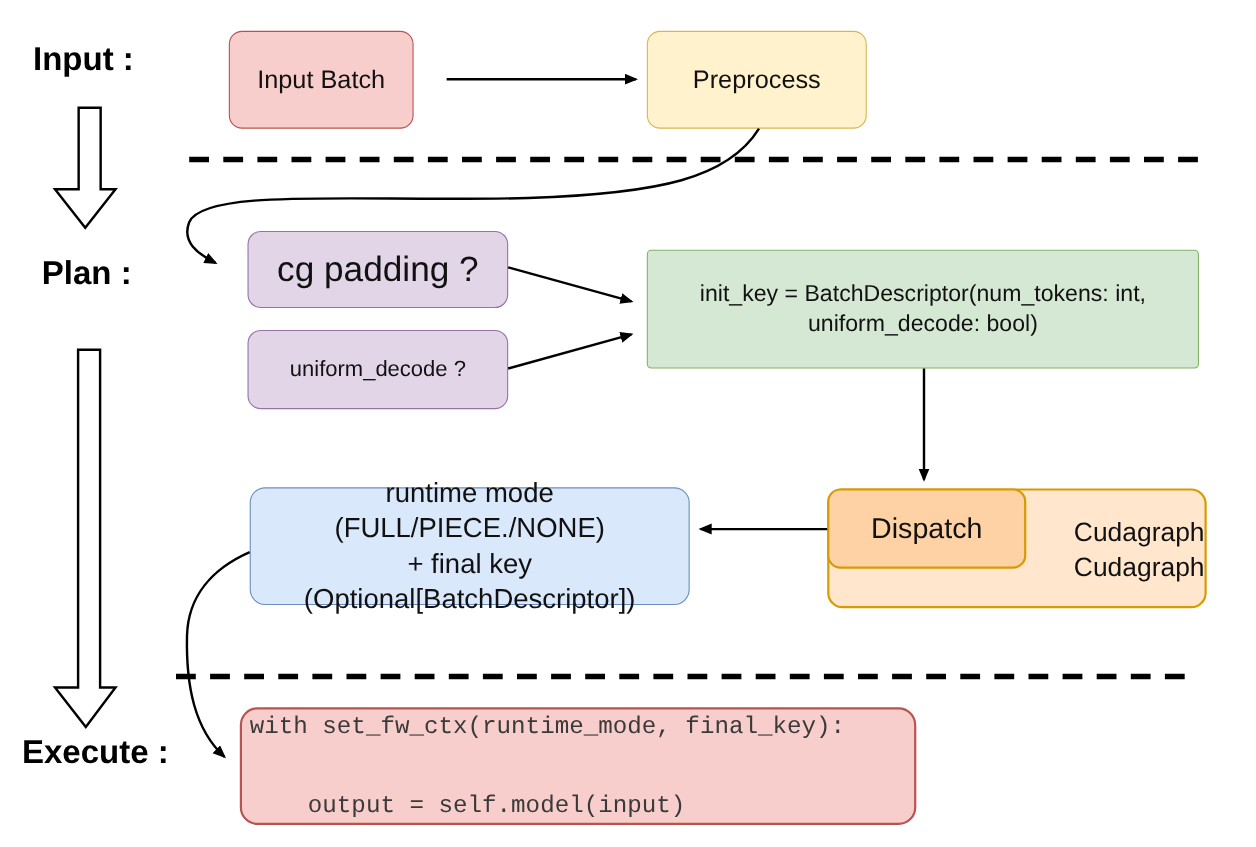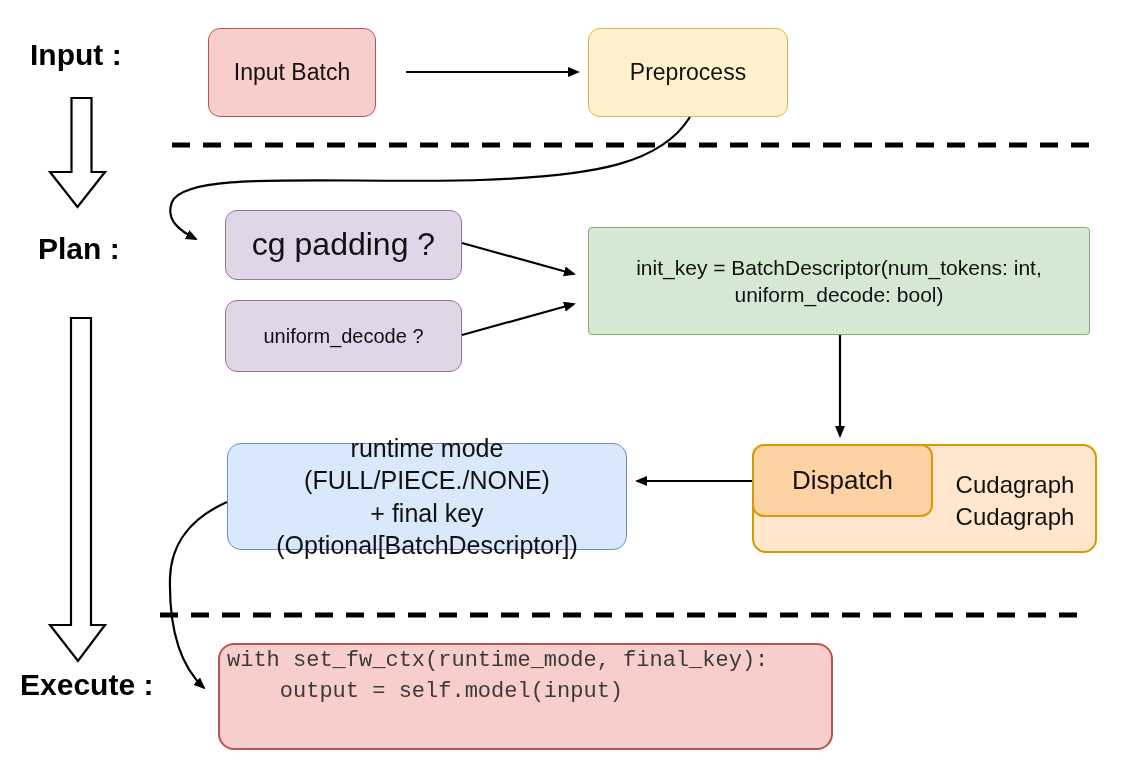--- a/index.html
+++ b/index.html
@@ -18,27 +18,27 @@
   }
   .node span{display:block;}
   .pre{white-space:pre;}
 
   #input-batch{left:208px;top:28px;width:168px;height:89px;background:#f8cecc;border:1.5px solid #b85450;font-size:23px;}
   #preprocess{left:588px;top:28px;width:200px;height:89px;background:#fff2cc;border:1.5px solid #d6b656;font-size:23px;}
   #cg-padding{left:225px;top:210px;width:237px;height:70px;background:#e1d5e7;border:1.5px solid #9673a6;font-size:32px;}
   #uniform-decode{left:225px;top:300px;width:237px;height:72px;background:#e1d5e7;border:1.5px solid #9673a6;font-size:20px;}
   #init-key{left:588px;top:227px;width:502px;height:108px;background:#d5e8d4;border:1.5px solid #82b366;font-size:21px;border-radius:4px;}
   #cudagraph-dispatcher{left:752px;top:444px;width:345px;height:109px;background:#ffe6cc;border:2px solid #d79b00;border-radius:14px;font-size:24px;}
-  #cudagraph-label{position:absolute;left:181px;top:0;width:160px;height:109px;display:flex;flex-direction:column;align-items:center;justify-content:center;}
+  #cudagraph-label{position:absolute;left:181px;top:0;width:160px;height:109px;display:flex;flex-direction:column;align-items:flex-end;justify-content:center;}
   #dispatch{left:752px;top:444px;width:181px;height:73px;background:#ffd2a6;border:2px solid #d79b00;font-size:26px;}
   #runtime-mode{left:227px;top:443px;width:400px;height:107px;background:#dae8fc;border:1.5px solid #6c8ebf;font-size:25px;border-radius:14px;}
   #execute-code{
     left:218px;top:643px;width:615px;height:107px;background:#f8cecc;border:2px solid #b85450;border-radius:16px;
     font-family:"Liberation Mono", monospace;font-size:22px;color:#3a3a3a;
-    align-items:flex-start;justify-content:flex-start;padding-left:7px;line-height:31px;text-align:left;
+    align-items:flex-start;justify-content:space-between;padding-left:7px;line-height:31px;text-align:left;
   }
   #overlay{position:absolute;left:0;top:0;width:1142px;height:770px;pointer-events:none;}
 </style>
 </head>
 <body>
 
 <div id="canvas">
 
   <div class="stage-label" id="input-label">Input :</div>
   <div class="stage-label" id="plan-label">Plan :</div>

